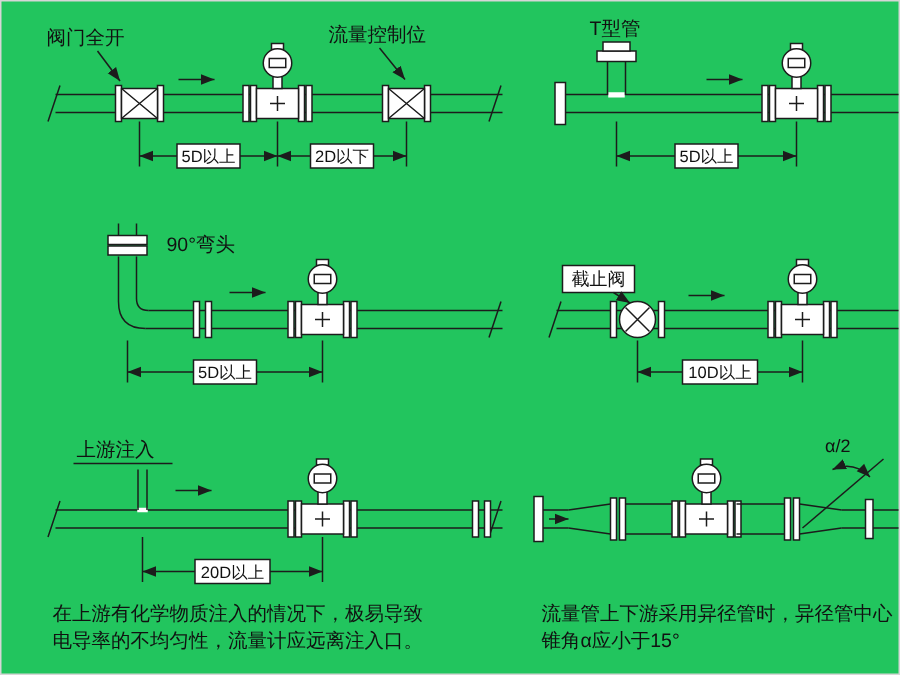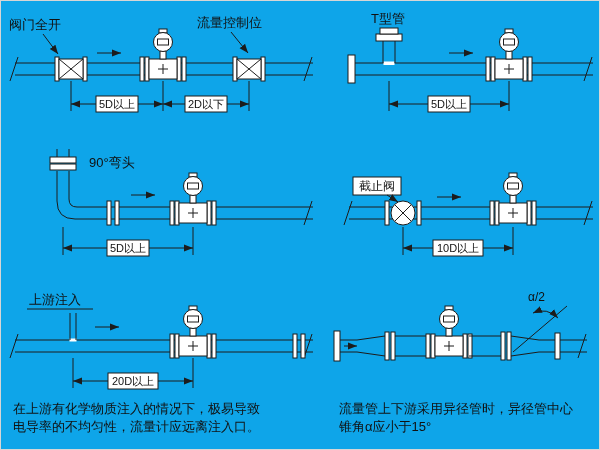--- a/index.html
+++ b/index.html
@@ -1,18 +1,18 @@
 <!DOCTYPE html>
 <html><head>
 <meta charset="utf-8">
 <style>
   * { margin:0; padding:0; box-sizing:border-box; }
   html,body { background:#ffffff; }
   body { font-family:"Liberation Sans", sans-serif; }
-  .canvas { width:600px; height:450px; background:#0ea5e9; border:1px solid #d6d6d6; position:relative; overflow:hidden; }
+  .canvas { width:600px; height:450px; background:#22c55e; border:1px solid #d6d6d6; position:relative; overflow:hidden;padding-left:22px; }
   svg { display:block; }
   .ln { stroke:#1c1c1c; stroke-width:1; fill:none; }
   .wf { fill:#ffffff; stroke:#1c1c1c; stroke-width:1; }
   .er { fill:#ffffff; stroke:none; }
   .t  { fill:#111111; font-family:"Liberation Sans", sans-serif; }
   .f13 { font-size:13px; }
   .f12 { font-size:12px; }
   .f11 { font-size:11px; }
   .mid { text-anchor:middle; }
 </style>

